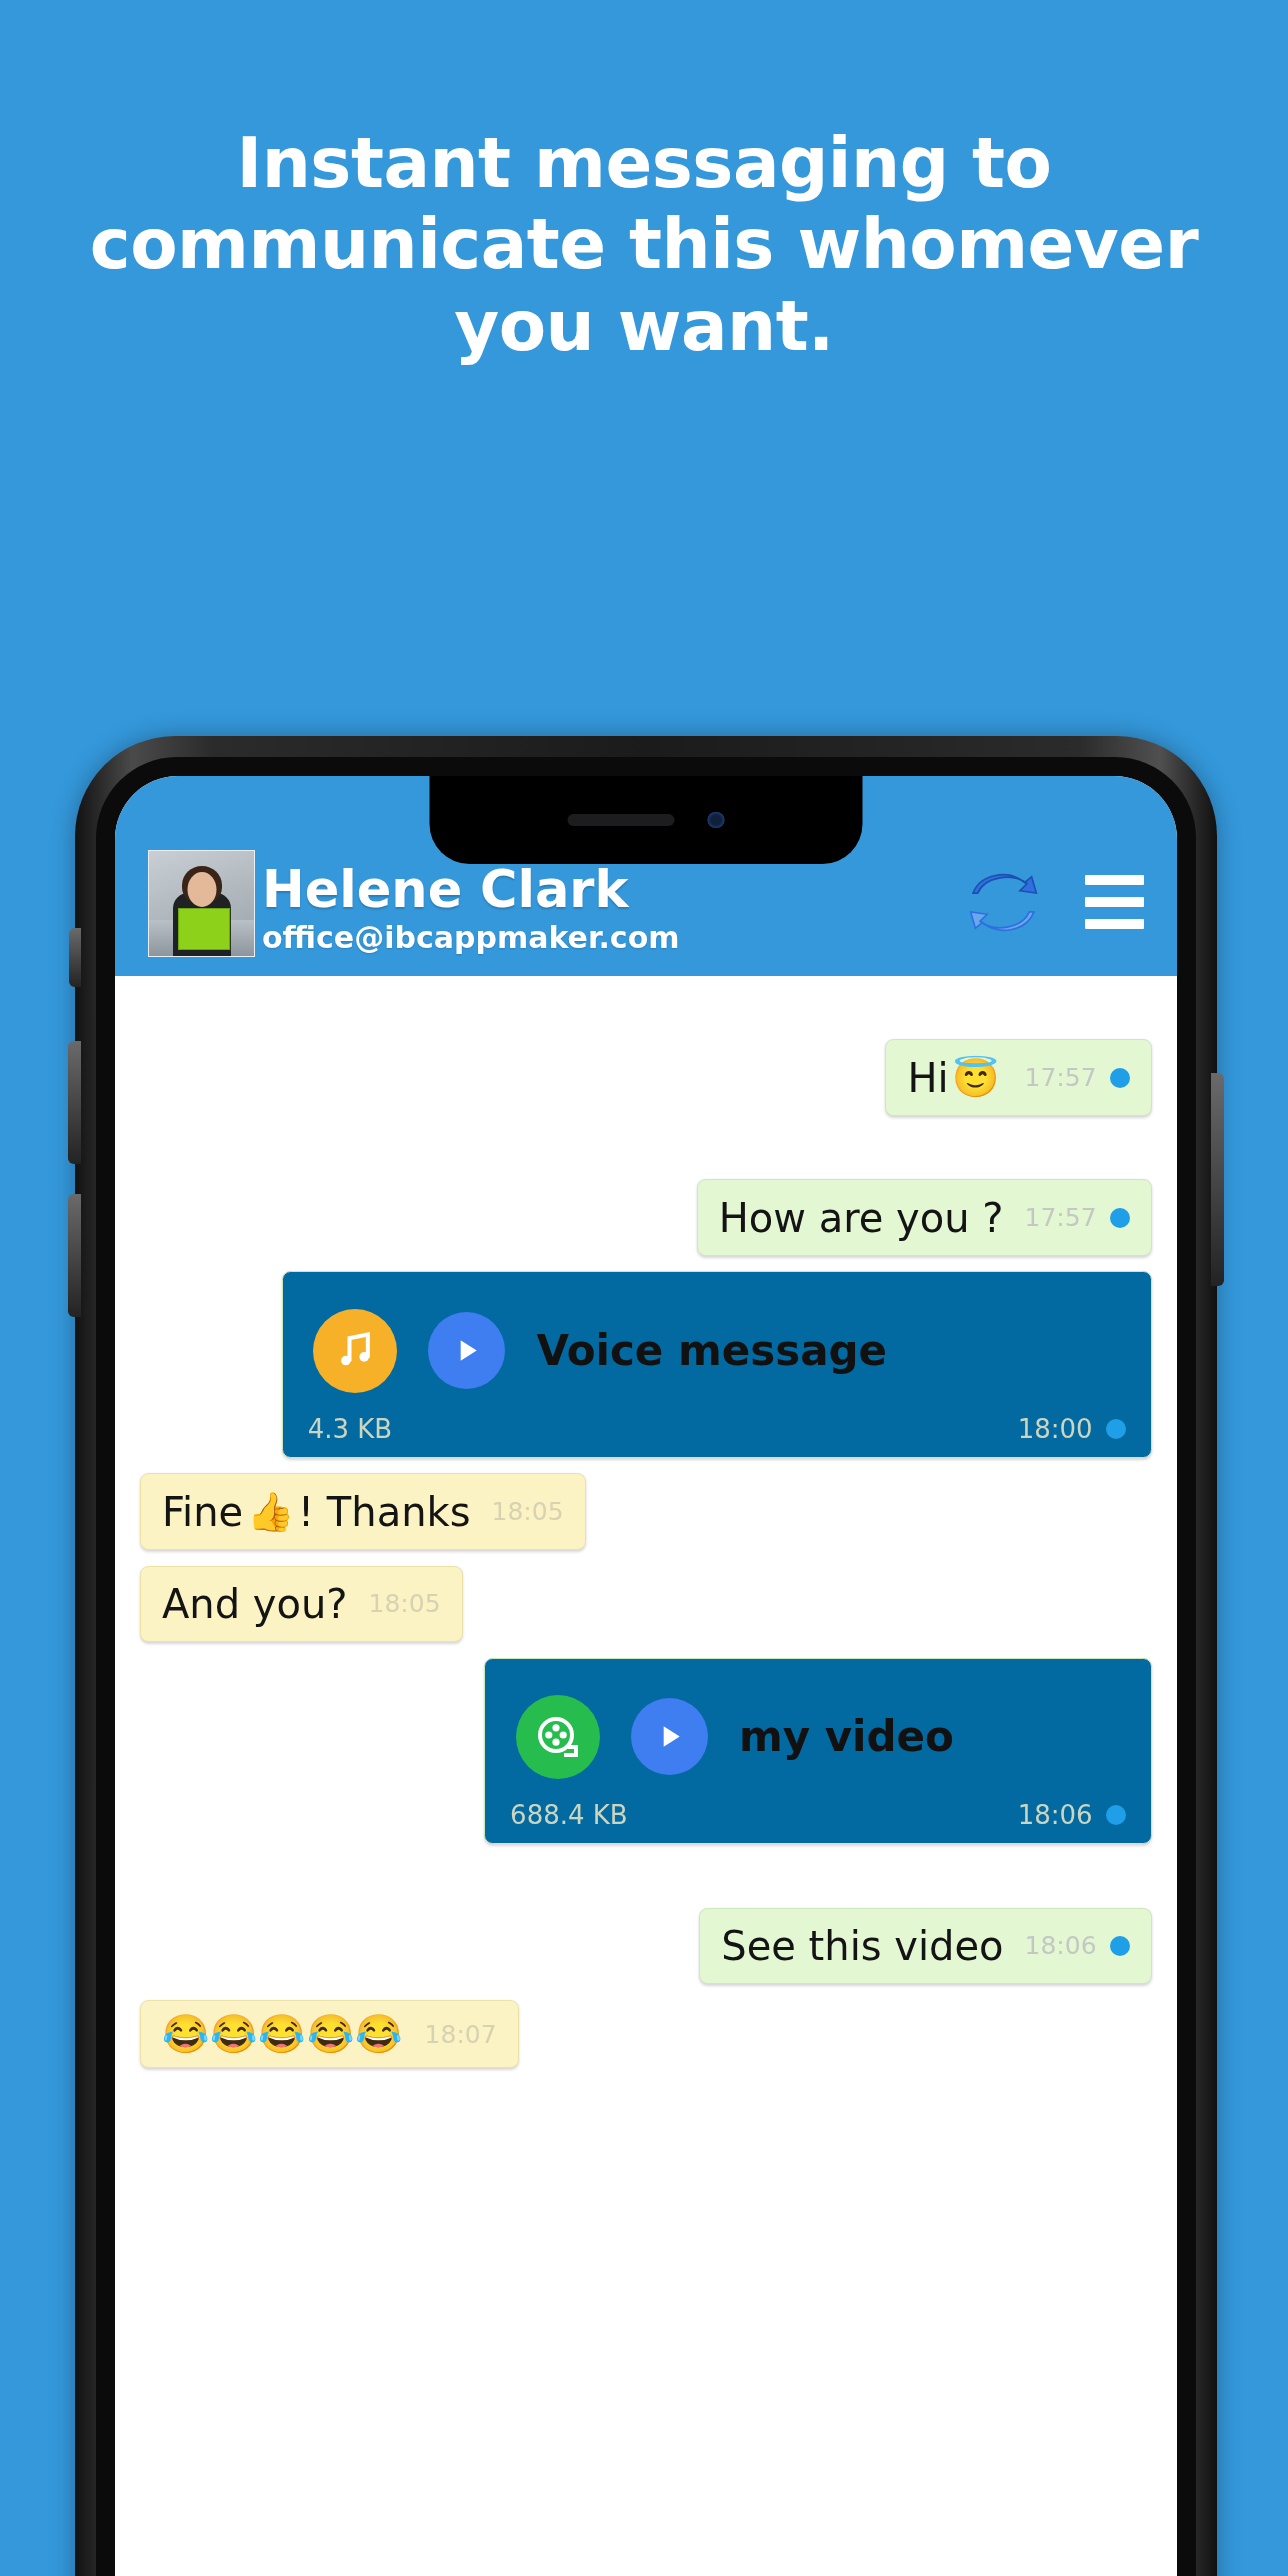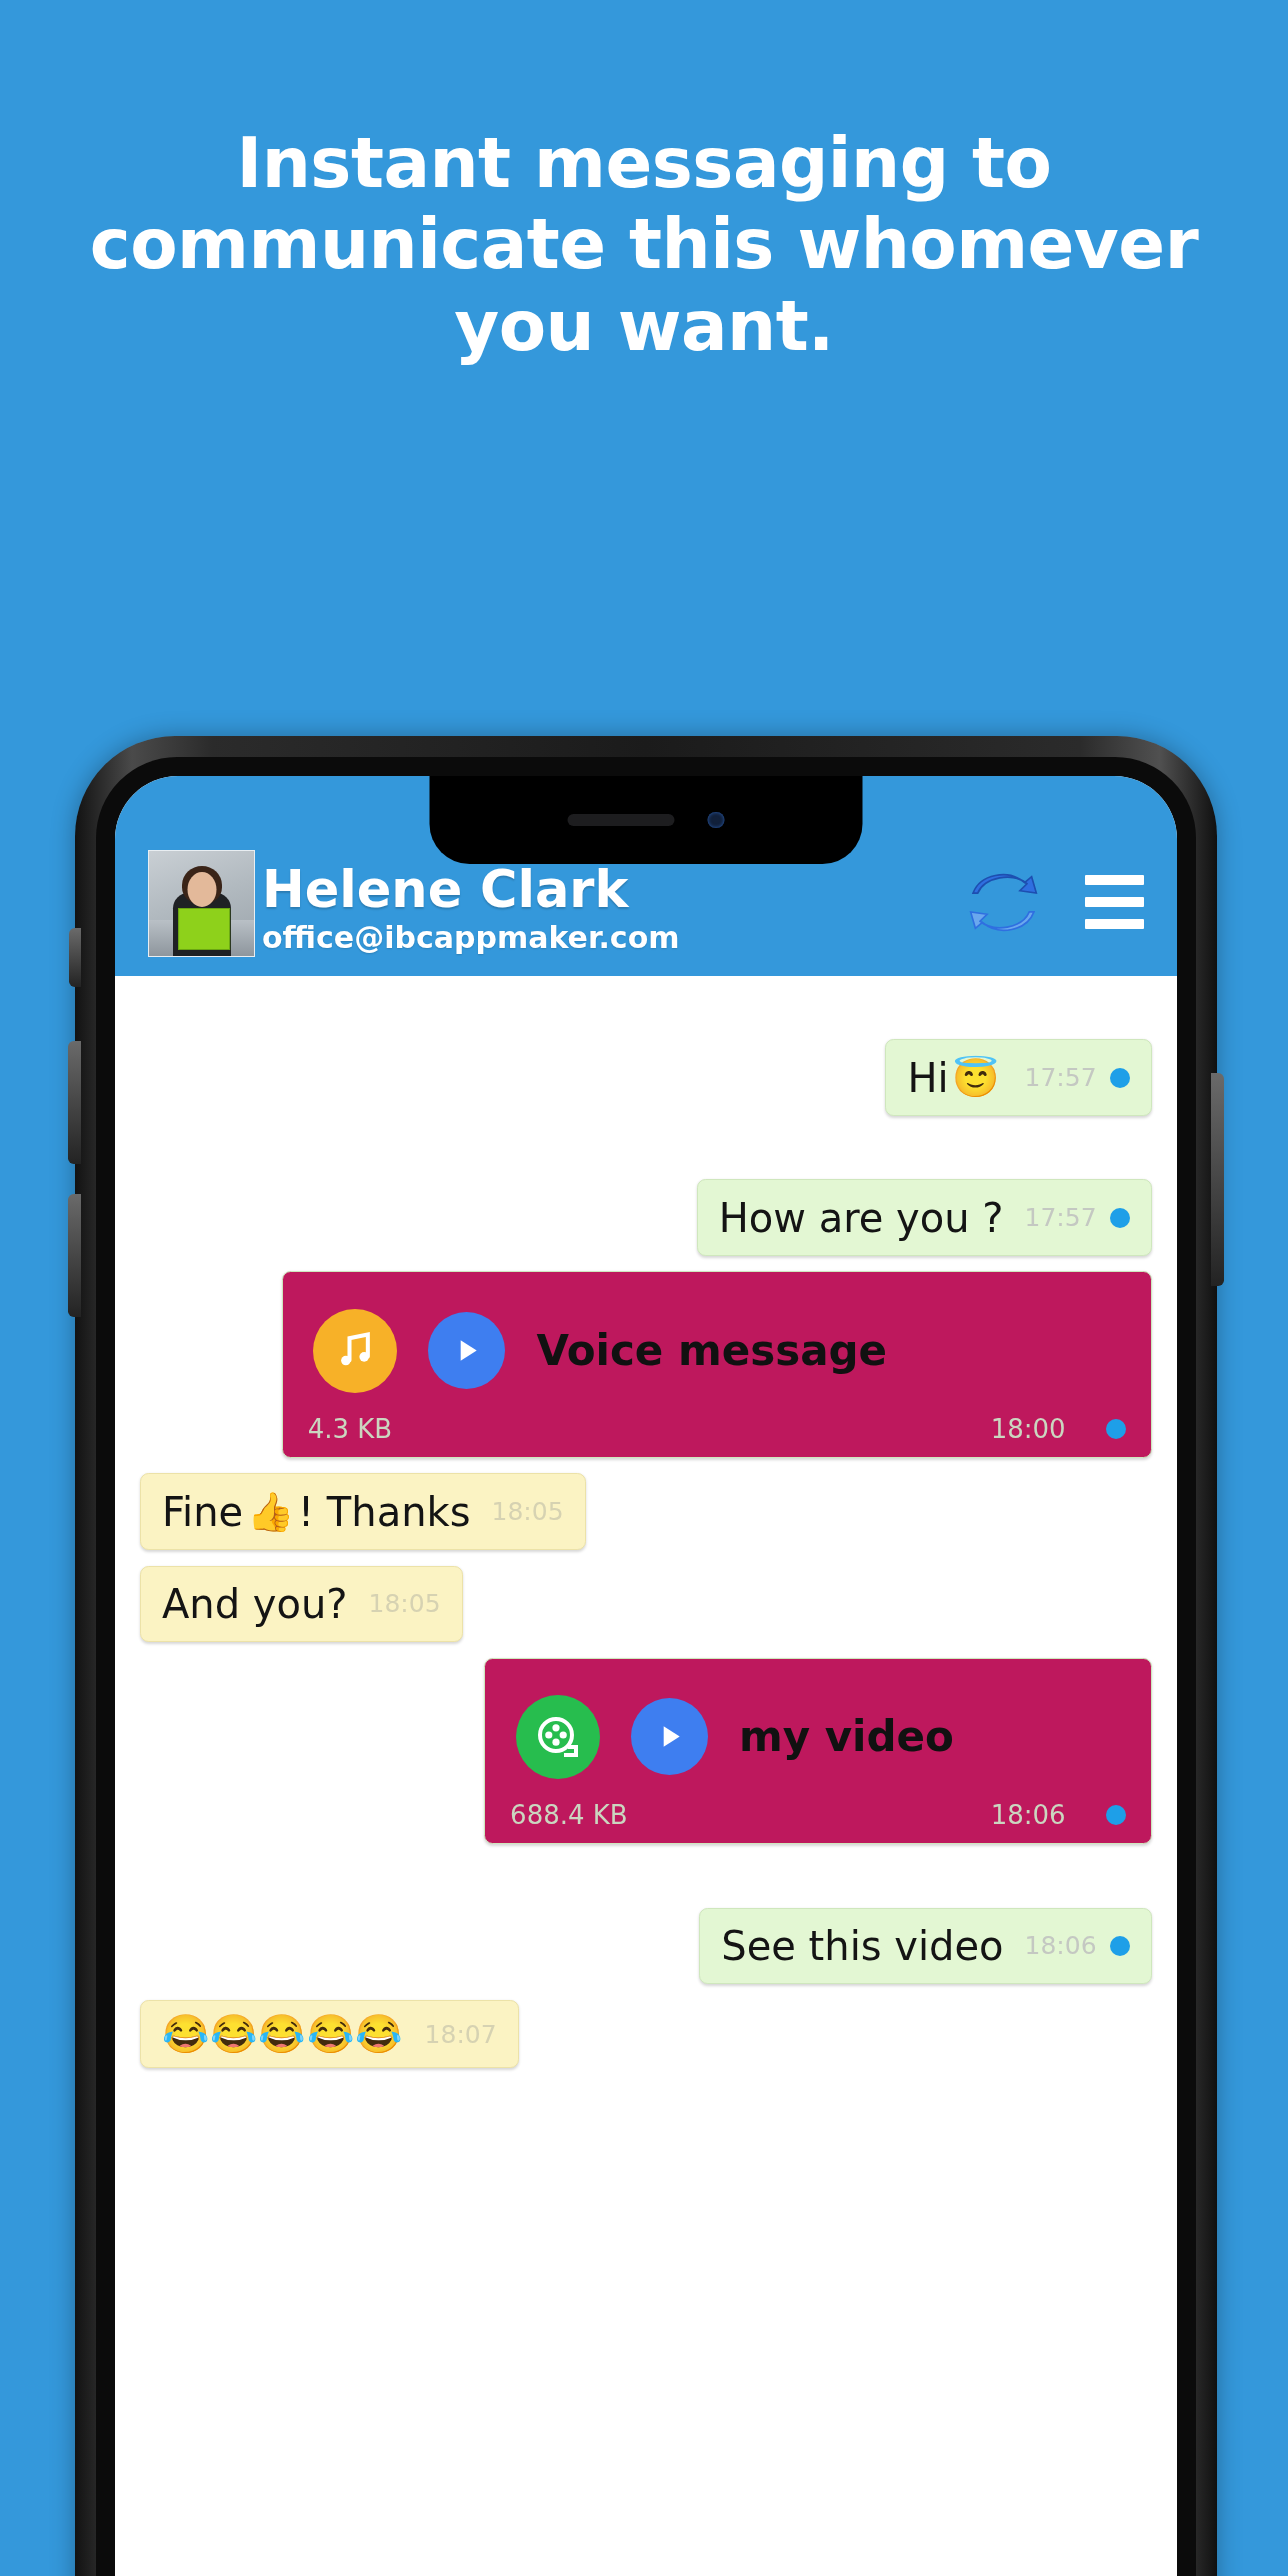--- a/index.html
+++ b/index.html
@@ -187,33 +187,33 @@
     background:#1e9fe8;display:inline-block;margin-left:13.4px;
     vertical-align:middle;flex:0 0 auto;
   }
 
   
   .media{
     border-radius:8.6px;box-shadow:0 1.9px 2.9px rgba(0,0,0,.16);
     padding:21px 25px 13.4px 25px;box-sizing:border-box;
     display:flex;flex-direction:column;
   }
-  .media.out{background:#be185d;border:1px solid #cfe7bd;text-align:center;}
+  .media.out{background:#0369a1;border:1px solid #cfe7bd;text-align:center;}
   .media-top{display:flex;align-items:center;gap:31px;padding:15.3px 0 21px 5.8px;}
   .circ{width:84px;height:84px;border-radius:50%;display:flex;align-items:center;justify-content:center;flex:0 0 auto;}
   .circ.audio{background:#f7b128;}
   .circ.video{background:#27bd4e;}
   .circ.play{background:#3e7ef0;width:77px;height:77px;}
   .media-label{
     font-size:42px;font-weight:bold;color:#111111;
     font-family:"DejaVu Sans", sans-serif;white-space:nowrap;
   }
   .media-foot{display:flex;align-items:center;justify-content:space-between;}
   .msize{font-size:26px;color:#cbd6c0;font-family:"DejaVu Sans", sans-serif;}
-  .mright{display:flex;align-items:center;gap:27px;}
+  .mright{display:flex;align-items:center;}
   .mtime{font-size:26px;color:#cbd6c0;font-family:"DejaVu Sans", sans-serif;}
 
   
   .composer{
     flex:0 0 auto;
     display:flex;align-items:center;
     padding:21px 25px 29px 25px;
     gap:19px;
     background:#ffffff;
   }

